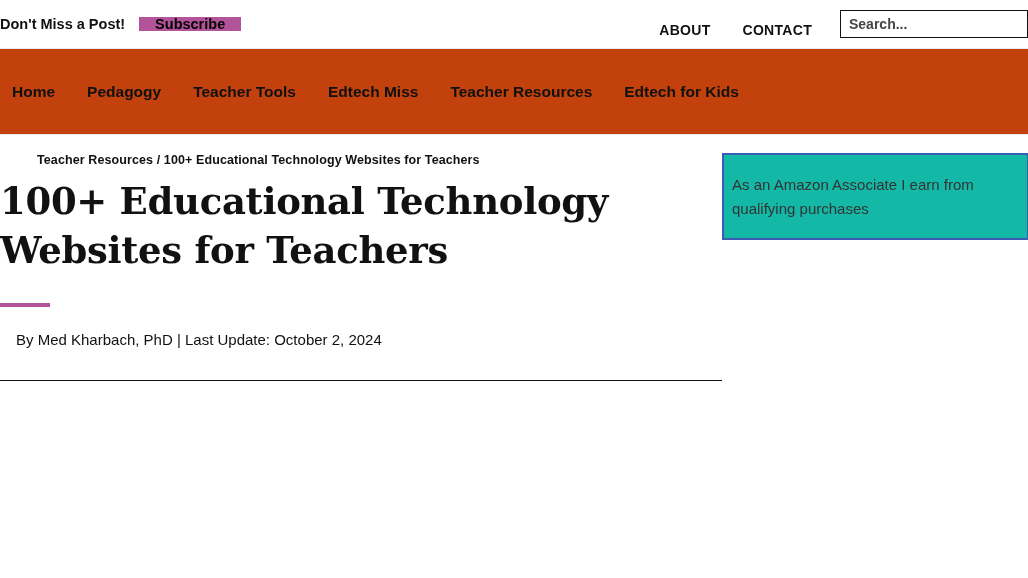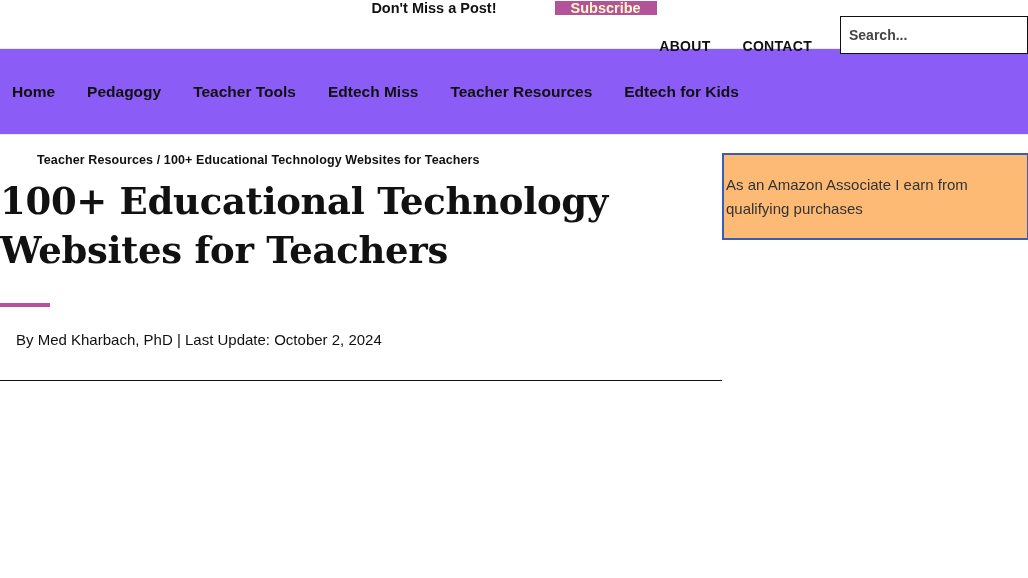--- a/index.html
+++ b/index.html
@@ -15,66 +15,64 @@
     overflow: hidden;
   }
 
   
   .topbar {
     height: 48px;
     background: #ffffff;
     display: flex;
     align-items: center;
     position: relative;
-    flex-direction: column;
   }
   .promo {
     display: flex;
     align-items: center;
     gap: 14px;
     padding-left: 0px;
   }
   .promo-text {
     font-size: 14.5px;
     font-weight: bold;
     color: #111111;
     white-space: nowrap;
   }
   .subscribe-btn {
     background: #b3539a;
-    color: #fef9c3;
+    color: #000000;
     border: none;
     font-family: "Liberation Sans", sans-serif;
     font-size: 14.5px;
     font-weight: bold;
     padding: 0 16px;
     cursor: pointer;
     line-height: 1;
-    margin-left: 44px;
   }
   .top-right {
     margin-left: auto;
     display: flex;
     align-items: flex-end;
     gap: 0px;
   }
   .top-link {
     font-size: 14px;
     font-weight: bold;
     color: #111111;
     text-decoration: none;
     letter-spacing: 0.3px;
     padding: 0 16px;
     white-space: nowrap;
   }
   .search-wrap {
     display: flex;
     align-items: center;
     border: 1px solid #111111;
-    height: 38px;
+    height: 28px;
     width: 188px;
     margin-left: 12px;
     background: #ffffff;
     box-sizing: border-box;
   }
   .search-input {
     border: none;
     outline: none;
     flex: 1;
     height: 100%;
@@ -86,21 +84,21 @@
     background: transparent;
     box-sizing: border-box;
   }
   .search-input::placeholder {
     color: #444444;
     font-weight: bold;
   }
 
   
   .mainnav {
-    background: #8b5cf6;
+    background: #c2410c;
     height: 85px;
     display: flex;
     align-items: center;
     border-top: 1px solid #e7eaee;
     border-bottom: 1px solid #e7eaee;
   }
   .nav-item {
     font-size: 15.5px;
     font-weight: bold;
     color: #111111;
@@ -158,22 +156,22 @@
   }
 
   
   .sidebar {
     padding-left: 0px;
   }
   .disclosure-box {
     width: 307px;
     box-sizing: border-box;
     border: 2px solid #3b5bb5;
-    padding: 18px 2px;
-    background: #fdba74;
+    padding: 18px 8px;
+    background: #14b8a6;
   }
   .disclosure-text {
     font-size: 15px;
     line-height: 1.58;
     color: #333333;
   }
 </style>
 </head>
 <body>
 

